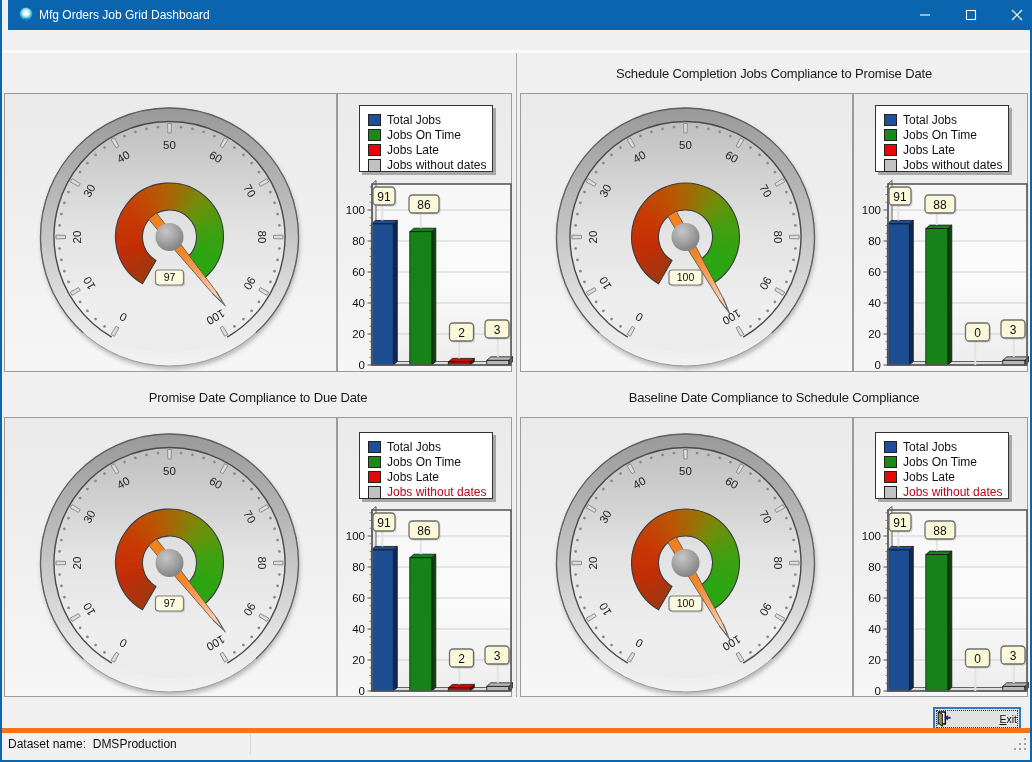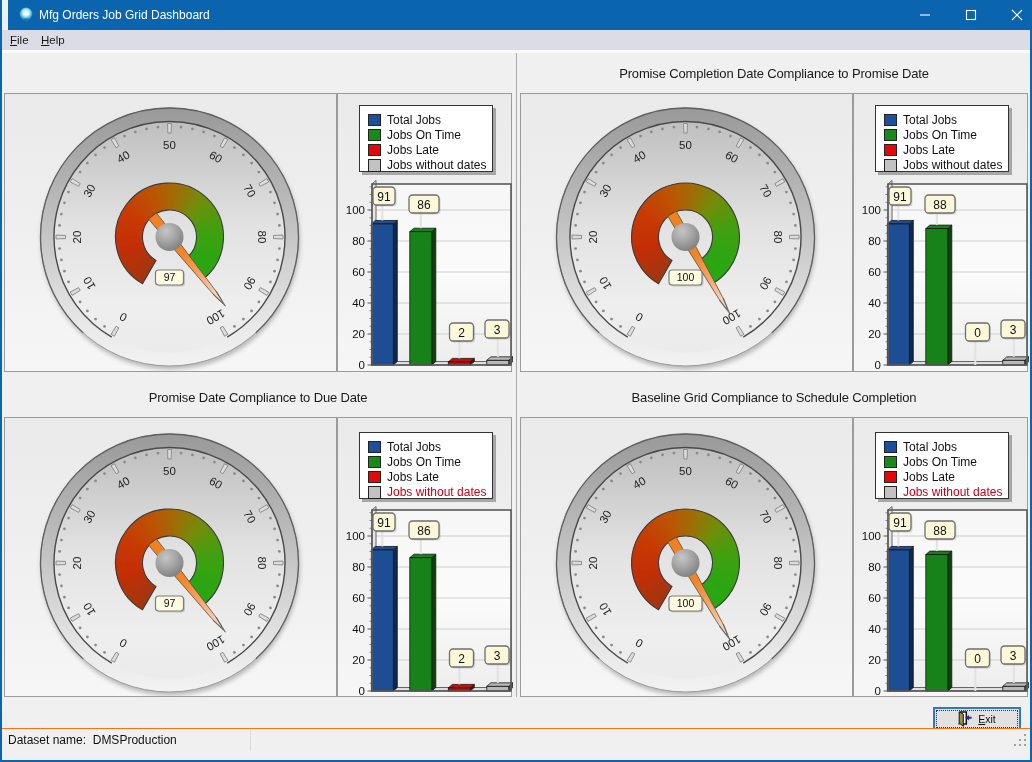--- a/index.html
+++ b/index.html
@@ -16,22 +16,22 @@
 .legend{position:absolute;width:134px;height:67px;background:#fff;border:1px solid #333;
   box-shadow:3px 3px 0 rgba(110,110,110,0.55);padding-top:4px}
 .lrow{height:15.2px;white-space:nowrap}
 .lsq{display:inline-block;width:12.5px;height:12.5px;margin-left:8px;vertical-align:middle;border:1.4px solid #222}
 .ltx{font-size:12px;margin-left:6.5px;vertical-align:middle}
 .borderL{position:absolute;left:0;top:0;width:2px;height:762px;background:#0b64ae}
 .borderR{position:absolute;right:0;top:0;width:2px;height:762px;background:#0b64ae}
 .borderB{position:absolute;left:0;bottom:0;width:1032px;height:2px;background:#0b64ae}
 .exitbtn{position:absolute;left:933px;top:707px;width:88px;height:24px;border:2px solid #2e7bc0;background:#e2e2e2}
 .exitinner{position:absolute;left:1px;top:1px;right:1px;bottom:1px;border:1px dotted #333;
-  display:flex;align-items:center;justify-content:center;font-size:10.5px;color:#111}
-.statusbar{position:absolute;left:0;top:728px;width:1032px;height:22px;background:#f0f0f0;border-top:1px solid #f97316}
+  display:flex;align-items:center;justify-content:space-between;font-size:10.5px;color:#111}
+.statusbar{position:absolute;left:0;top:728px;width:1032px;height:22px;background:#f0f0f0;border-top:5px solid #f97316}
 .stext{position:absolute;left:8px;top:4px;font-size:12px;color:#111}
 .sdiv{position:absolute;left:250px;top:1px;width:1px;height:21px;background:#d9d9d9}
 .grip{position:absolute;right:4px;top:5px}
 </style></head><body>
 <div class="win">
 <div class="titlebar">
 <span class="ticon"><svg width="16" height="16" viewBox="0 0 16 16">
           <defs>
             <radialGradient id="orb" cx="0.5" cy="0.42" r="0.55">
               <stop offset="0" stop-color="#ffffff"></stop>
@@ -48,24 +48,20 @@
 <span class="tbtn" style="left:894px"><svg width="46" height="30" viewBox="0 0 46 30">
           <line x1="18" y1="15" x2="28" y2="15" stroke="#fff" stroke-width="1.1"></line>
         </svg></span>
 <span class="tbtn" style="left:940px"><svg width="46" height="30" viewBox="0 0 46 30">
           <rect x="18.5" y="10.5" width="9" height="9" fill="none" stroke="#fff" stroke-width="1.1"></rect>
         </svg></span>
 <span class="tbtn" style="left:986px"><svg width="46" height="30" viewBox="0 0 46 30">
           <path d="M18 10 L28 20 M28 10 L18 20" stroke="#fff" stroke-width="1.2"></path>
         </svg></span>
 </div>
-<div class="menubar">
-      <span style="left:8px"><u>F</u>ile</span>
-      <span style="left:39px"><u>H</u>elp</span>
-    </div>
 <div class="mstrip"></div>
 <div class="vdiv"></div>
 <div class="panel" style="left:4px;top:93px;width:333px;height:279px">
       <div style="position:absolute;left:0px;top:0px"><svg width="331" height="277" viewBox="0 0 331 277">
           <defs>
             <linearGradient id="bezg1" x1="0" y1="14" x2="0" y2="272" gradientUnits="userSpaceOnUse">
               <stop offset="0" stop-color="#999999"></stop>
               <stop offset="0.5" stop-color="#c6c6c6"></stop>
               <stop offset="0.85" stop-color="#e9e9e9"></stop>
               <stop offset="1" stop-color="#f2f2f2"></stop>
@@ -292,21 +288,21 @@
           <rect x="147" y="226" width="24" height="18" rx="3.5" fill="#fbf8da" stroke="#6e6e6e" stroke-width="1.3"></rect>
           <text x="159" y="239.5" font-size="12" fill="#111" text-anchor="middle">3</text>
         </svg></div>
     </div>
 <div class="legend" style="left:359px;top:105px">
       <div class="lrow"><span class="lsq" style="background:#1d4f9c"></span><span class="ltx" style="color:#111">Total Jobs</span></div>
       <div class="lrow"><span class="lsq" style="background:#178a17"></span><span class="ltx" style="color:#111">Jobs On Time</span></div>
       <div class="lrow"><span class="lsq" style="background:#e60808"></span><span class="ltx" style="color:#111">Jobs Late</span></div>
       <div class="lrow"><span class="lsq" style="background:#c2c2c2"></span><span class="ltx" style="color:#111">Jobs without dates</span></div>
     </div>
-<div class="hdr" style="left:518px;top:66px;width:512px">Promise Completion Date Compliance to Promise Date</div>
+<div class="hdr" style="left:518px;top:66px;width:512px">Schedule Completion Jobs Compliance to Promise Date</div>
 <div class="panel" style="left:520px;top:93px;width:333px;height:279px">
       <div style="position:absolute;left:0px;top:0px"><svg width="331" height="277" viewBox="0 0 331 277">
           <defs>
             <linearGradient id="bezg2" x1="0" y1="14" x2="0" y2="272" gradientUnits="userSpaceOnUse">
               <stop offset="0" stop-color="#999999"></stop>
               <stop offset="0.5" stop-color="#c6c6c6"></stop>
               <stop offset="0.85" stop-color="#e9e9e9"></stop>
               <stop offset="1" stop-color="#f2f2f2"></stop>
             </linearGradient>
             <linearGradient id="facg2" x1="0" y1="27.5" x2="0" y2="258.5" gradientUnits="userSpaceOnUse">
@@ -767,21 +763,21 @@
           <rect x="147" y="226" width="24" height="18" rx="3.5" fill="#fbf8da" stroke="#6e6e6e" stroke-width="1.3"></rect>
           <text x="159" y="239.5" font-size="12" fill="#111" text-anchor="middle">3</text>
         </svg></div>
     </div>
 <div class="legend" style="left:359px;top:432px">
       <div class="lrow"><span class="lsq" style="background:#1d4f9c"></span><span class="ltx" style="color:#111">Total Jobs</span></div>
       <div class="lrow"><span class="lsq" style="background:#178a17"></span><span class="ltx" style="color:#111">Jobs On Time</span></div>
       <div class="lrow"><span class="lsq" style="background:#e60808"></span><span class="ltx" style="color:#111">Jobs Late</span></div>
       <div class="lrow"><span class="lsq" style="background:#c2c2c2"></span><span class="ltx" style="color:#c00018">Jobs without dates</span></div>
     </div>
-<div class="hdr" style="left:518px;top:390px;width:512px">Baseline Grid Compliance to Schedule Completion</div>
+<div class="hdr" style="left:518px;top:390px;width:512px">Baseline Date Compliance to Schedule Compliance</div>
 <div class="panel" style="left:520px;top:417px;width:333px;height:280px">
       <div style="position:absolute;left:0px;top:2px"><svg width="331" height="277" viewBox="0 0 331 277">
           <defs>
             <linearGradient id="bezg4" x1="0" y1="14" x2="0" y2="272" gradientUnits="userSpaceOnUse">
               <stop offset="0" stop-color="#999999"></stop>
               <stop offset="0.5" stop-color="#c6c6c6"></stop>
               <stop offset="0.85" stop-color="#e9e9e9"></stop>
               <stop offset="1" stop-color="#f2f2f2"></stop>
             </linearGradient>
             <linearGradient id="facg4" x1="0" y1="27.5" x2="0" y2="258.5" gradientUnits="userSpaceOnUse">

